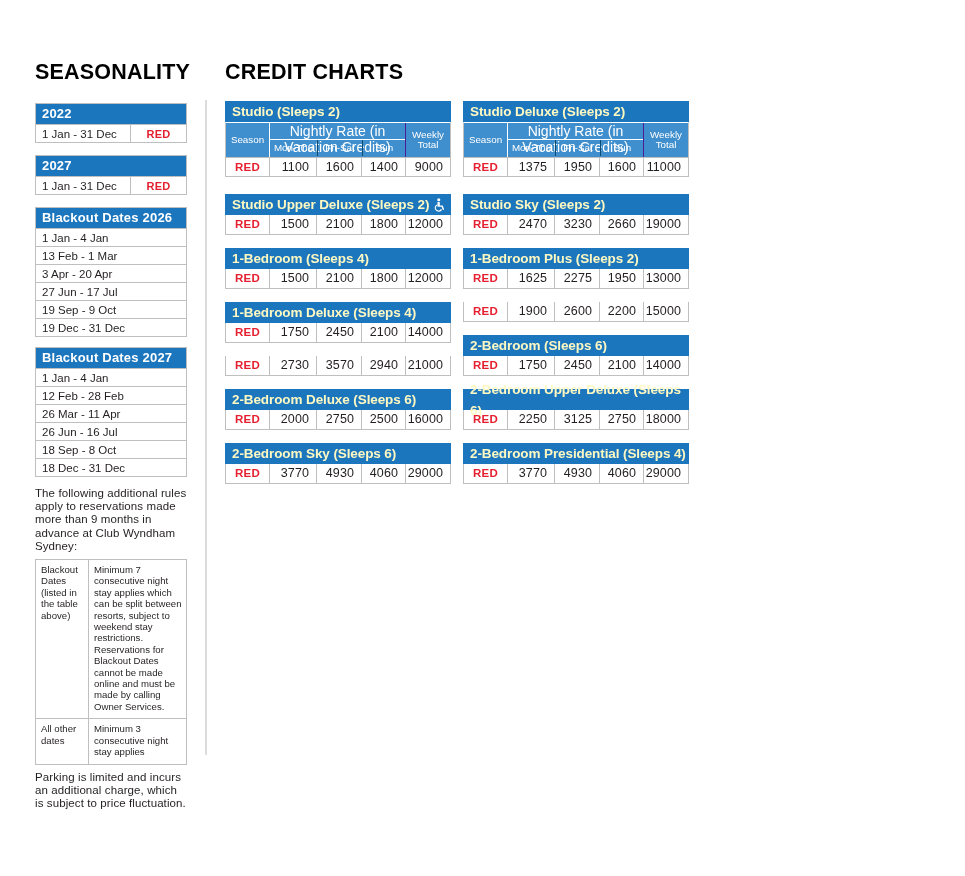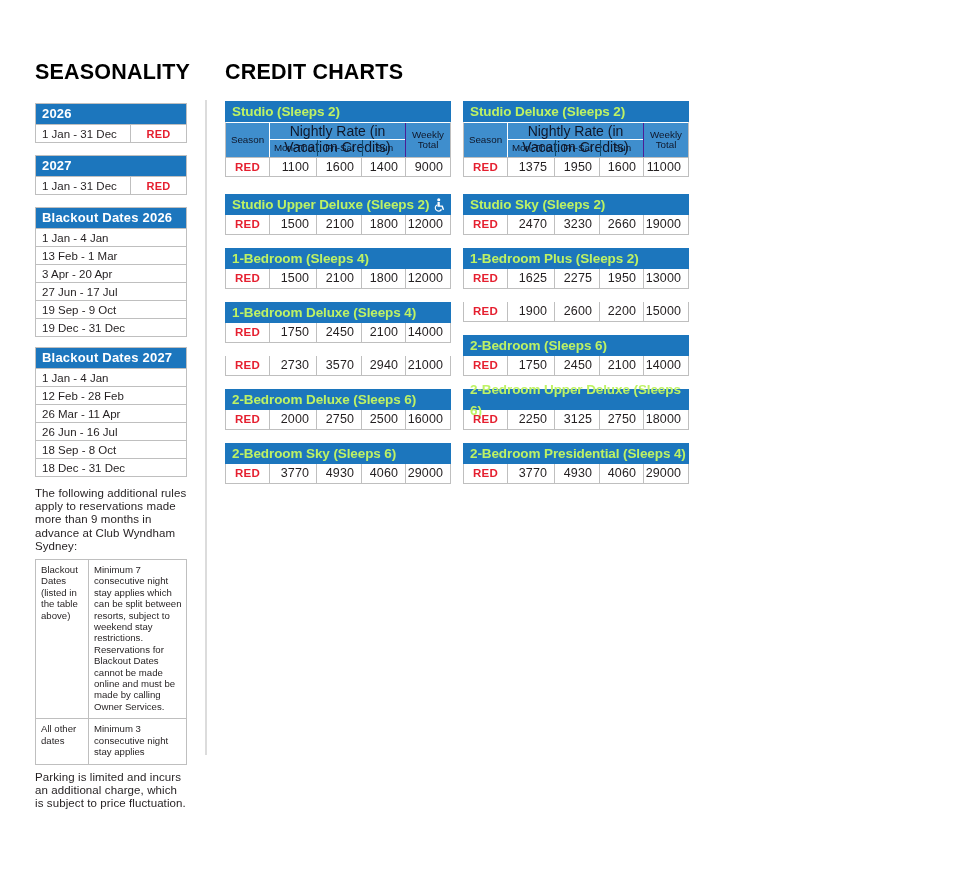--- a/index.html
+++ b/index.html
@@ -35,29 +35,29 @@
   .rrow:first-child { border-top:none; }
   .rcell { font-size:9.6px; line-height:11.4px; padding:4px 4px 6px 5px; }
   .rcell.rule { border-left:1px solid #bfbfbf; }
 
   
   .ccol { position:absolute; top:101px; width:226px; }
   #ccol0 { left:225px; }
   #ccol1 { left:463px; }
   .ctable { width:226px; margin-bottom:13px; }
   .ctable.big { margin-bottom:17px; }
-  .ctitle { background:#1c76bd; color:#bef264; font-weight:bold; font-size:13.5px;
+  .ctitle { background:#1c76bd; color:#fef9c3; font-weight:bold; font-size:13.5px;
             height:21px; line-height:21px; padding-left:7px; letter-spacing:-.1px;
             display:flex; align-items:center; }
   .ctitle .ttext { flex:1; }
   .ctitle svg { margin-right:7px; flex:0 0 auto; }
   .cbox { border:1px solid #bfbfbf; border-top:none; background:#fff; }
   .ctable.big .cbox { border-top:1px solid #fff; }
   .chead { display:grid; grid-template-columns:43px 136px 45px; background:#3f8ecd;
-           color:#0f172a; }
+           color:#ffffff; }
   .hseason, .hweekly { height:34px; display:flex; align-items:center; justify-content:center;
             font-size:9.8px; text-align:center; line-height:10.5px; }
   .hweekly { border-left:1px solid #4c1d95; }
   .hmid { border-left:1px solid #fff; }
   .hnr { height:17px; line-height:16px; text-align:center; font-size:14px;
          border-bottom:1px solid #fff; }
   .hdays { display:grid; grid-template-columns:47px 45px 44px; height:16px; }
   .hdays div { line-height:16px; text-align:center; font-size:9.8px; border-left:1px solid #0c4a6e; }
   .hdays div:first-child { border-left:none; }
   .crow { display:grid; grid-template-columns:43px 47px 45px 44px 45px; height:19px; }
@@ -72,21 +72,21 @@
 <body>
 
 <div class="page">
   <div class="h1" id="credit-title">CREDIT CHARTS</div>
   <div class="h1" id="seasonality-title">SEASONALITY</div>
   <div class="vdivider"></div>
 
   <div id="left-col">
     <div id="year-tables">
         <div class="ltable">
-          <div class="lhead">2026</div>
+          <div class="lhead">2022</div>
           <div class="lrow">
             <div class="ldate">1 Jan - 31 Dec</div>
             <div class="lseason">RED</div>
           </div>
         </div>
         <div class="ltable">
           <div class="lhead">2027</div>
           <div class="lrow">
             <div class="ldate">1 Jan - 31 Dec</div>
             <div class="lseason">RED</div>

